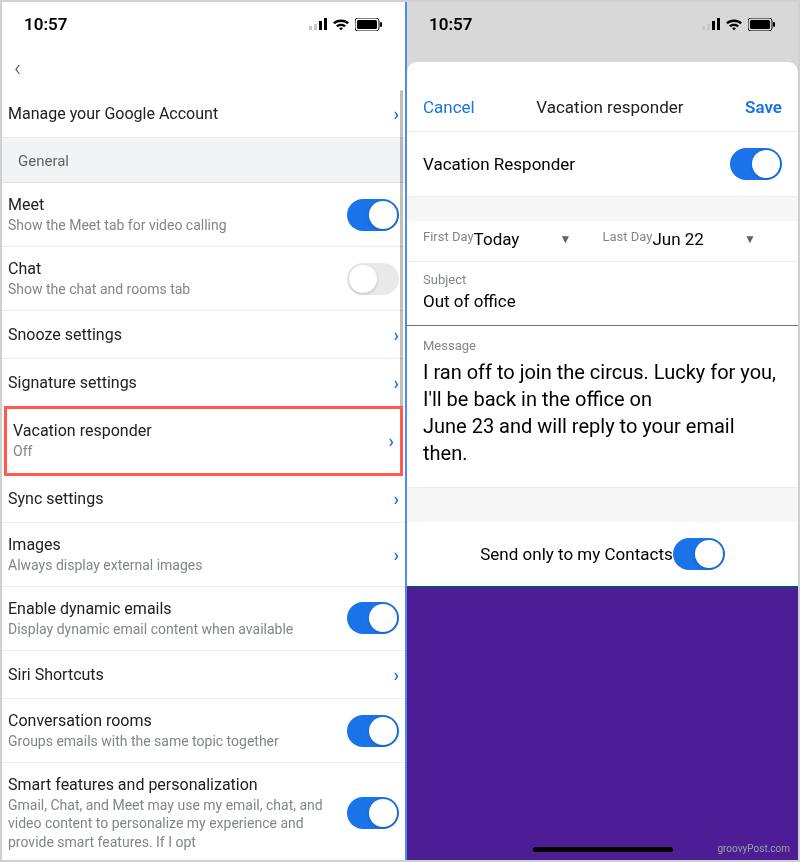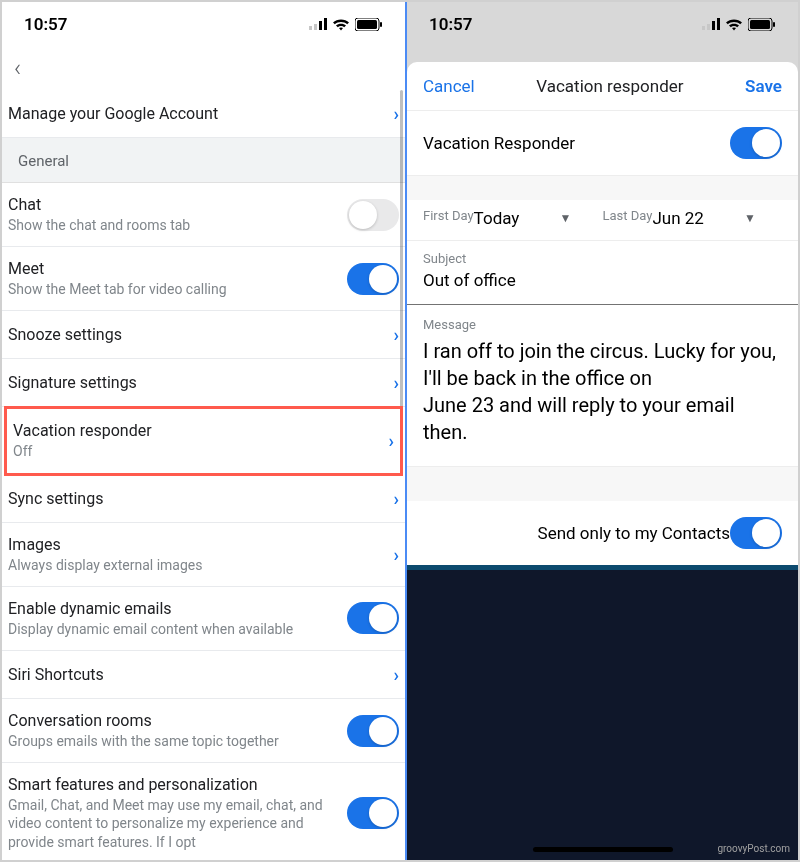--- a/index.html
+++ b/index.html
@@ -105,20 +105,21 @@
       display: flex;
       flex-direction: column;
       overflow:hidden;
     }
     .sheet-header {
       display: flex;
       align-items: center;
       justify-content: space-between;
       padding: 14px 16px;
       border-bottom: 1px solid #ededed;
+      margin-top: 21px;
     }
     .sheet-header .link { color: #1a73e8; font-size: 17px; }
     .sheet-header .link.save { font-weight:600; }
     .sheet-header .title { font-size: 17px; color: #202124; }
     .vr-row {
       padding: 16px;
       display:flex;
       align-items:center;
       justify-content:space-between;
       border-bottom: 1px solid #ededed;
@@ -137,22 +138,22 @@
     .date-sel { display:flex; align-items:center; justify-content:space-between; padding-right:16px;gap:40px;}
     .date-sel .val { font-size:17px; }
     .caret { color:#5f6368; font-size:12px;}
     .subj-block { padding: 10px 16px 14px; background:#fff; border-bottom:1px solid #737373;}
     .subj-block .lbl { font-size:13px; color:#80868b; margin-bottom:4px;}
     .subj-block .val { font-size:17px; }
     .msg-block { padding: 12px 16px 20px; background:#fff; border-bottom:1px solid #ededed;}
     .msg-block .lbl { font-size:13px; color:#80868b; margin-bottom:6px;}
     .msg-block .val { font-size:20px; line-height:1.35; }
     .gap2 { height: 34px; background: #f7f7f7; }
-    .contacts-row { padding: 16px; display:flex; align-items:center; justify-content:flex-end; background:#fff; border-bottom:5px solid #0c4a6e; }
-    .bottom-fill { flex:1; background:#0f172a; position:relative;}
+    .contacts-row { padding: 16px; display:flex; align-items:center; justify-content:center; background:#fff; border-bottom:2px solid #0c4a6e; }
+    .bottom-fill { flex:1; background:#4c1d95; position:relative;}
     .home-indicator {
       position:absolute;
       left:50%; transform:translateX(-50%);
       bottom:8px;
       width:140px; height:5px; border-radius:3px; background:#000;
     }
     .watermark {
       position:absolute;
       right:8px; bottom:6px;
       font-size:10px; color:#a0a0a0;
@@ -193,32 +194,32 @@
         <div class="labels">
             <div class="title">Manage your Google Account</div>
           </div>
         <span class="chevron">›</span>
       </div>
 
       <div class="section-header">General</div>
 
       <div class="row">
         <div class="labels">
+          <div class="title">Meet</div>
+          <div class="sub">Show the Meet tab for video calling</div>
+        </div>
+        <div class="switch on"></div>
+      </div>
+
+      <div class="row">
+        <div class="labels">
           <div class="title">Chat</div>
           <div class="sub">Show the chat and rooms tab</div>
         </div>
         <div class="switch off"></div>
-      </div>
-
-      <div class="row">
-        <div class="labels">
-          <div class="title">Meet</div>
-          <div class="sub">Show the Meet tab for video calling</div>
-        </div>
-        <div class="switch on"></div>
       </div>
 
       <div class="row">
         <div class="labels">
             <div class="title">Snooze settings</div>
           </div>
         <span class="chevron">›</span>
       </div>
 
       <div class="row">

